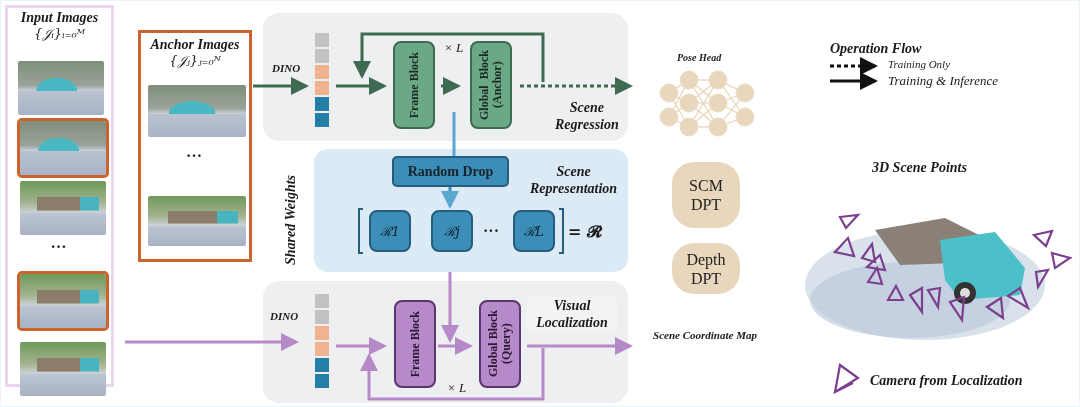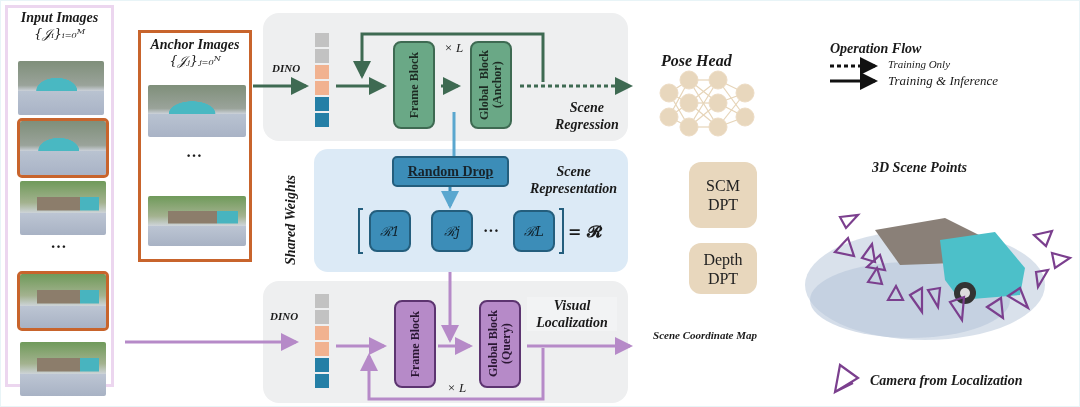--- a/index.html
+++ b/index.html
@@ -63,36 +63,36 @@
     writing-mode: vertical-rl; transform: rotate(180deg);
     font-weight: bold; font-size: 12px; text-align: center; line-height: 13px; white-space: pre;
   }
   .green { background: #6aa886; border: 2px solid #3e6a52; color: #1d2b23; }
   .purple { background: #b68ac8; border: 2px solid #5c3470; color: #2a1733; }
 
   .rd-btn {
     left: 392px; top: 156px; width: 117px; height: 31px; background: #3c8db8;
     border: 2px solid #245e7d; border-radius: 5px; box-sizing: border-box;
     display: flex; align-items: center; justify-content: center;
-    font-weight: bold; font-size: 14px; color: #17242c; text-decoration: underline;
+    font-weight: bold; font-size: 14px; color: #17242c;
   }
   .rbox {
     position: absolute; top: 210px; width: 42px; height: 42px; background: #3c8db8;
     border: 2px solid #245e7d; border-radius: 8px; box-sizing: border-box;
     display: flex; align-items: center; justify-content: center;
     font-family: "DejaVu Serif", serif; font-style: italic; font-size: 13px; color: #10202a;
   }
   .bracket { position: absolute; top: 208px; width: 5px; height: 46px; border: 2px solid #245e7d; box-sizing: border-box; }
   .bracket.l { border-right: none; }
   .bracket.r { border-left: none; }
 
   .dpt {
-    position: absolute; left: 672px; width: 68px; background: #e8d7bd; border-radius: 12px;
+    position: absolute; left: 672px; width: 68px; background: #e8d7bd; border-radius: 22px;
     display: flex; align-items: center; justify-content: center; text-align: center;
-    font-size: 16px; line-height: 19px; color: #222; margin-left: 17px;
+    font-size: 16px; line-height: 19px; color: #222;
   }
 
   .label-b { font-size: 13px; }
   svg { position: absolute; left: 0; top: 0; overflow: visible; }
 </style>
 </head>
 <body>
 
 <div class="page-border"></div>
 
@@ -277,21 +277,21 @@
 <div class="abs ital" style="left:447px;top:380px;font-size:13px">× L</div>
 <div class="vblock purple" style="left:479px;top:300px">
     <span>Global Block
 (Query)</span>
   </div>
 <div class="abs bi" style="left:527px;top:297px;width:90px;font-size:14px;text-align:center;line-height:17px;background:#f2f3f4">
   <div>Visual</div>
   <div>Localization</div>
 </div>
 
-<div class="abs bi" style="left:661px;top:52px;font-size:16px">Pose Head</div>
+<div class="abs bi" style="left:677px;top:52px;font-size:10px">Pose Head</div>
 
 <div class="dpt" style="top:162px;height:66px;white-space:pre">SCM
 DPT</div>
 <div class="dpt" style="top:243px;height:51px;white-space:pre">Depth
 DPT</div>
 <div class="abs bi" style="left:640px;top:328px;width:130px;font-size:11px;text-align:center;line-height:14px">
   <div>Scene Coordinate Map</div>
 </div>
 
 <div class="abs bi" style="left:830px;top:41px;font-size:14px">Operation Flow</div>

